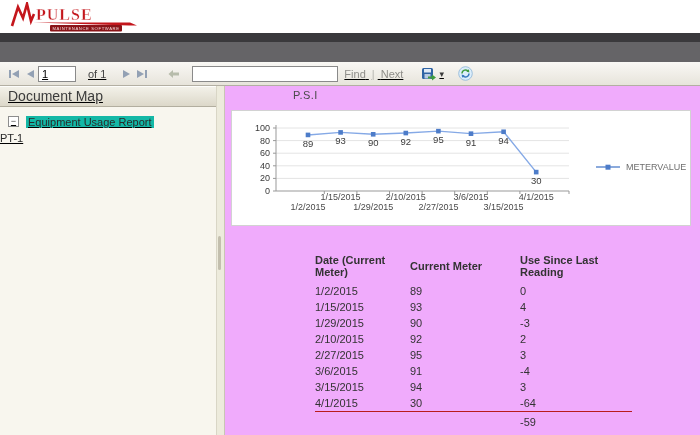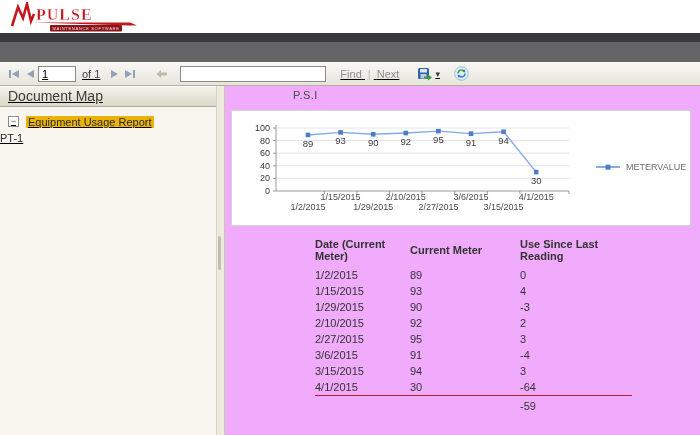--- a/index.html
+++ b/index.html
@@ -12,51 +12,51 @@
 
   
   .dark-bar{height:9px;background:#3a393c;flex:0 0 auto;}
   .gray-bar{height:20px;background:#656467;flex:0 0 auto;}
 
   
   .toolbar{height:23px;flex:0 0 auto;display:flex;align-items:center;padding:0 6px;
     background:linear-gradient(#f9f8f5,#e7e4db);border-bottom:1px solid #b3afa3;font-size:11px;color:#444;}
   .tb-btn{width:16px;height:16px;display:flex;align-items:center;justify-content:center;cursor:pointer;}
   .page-input{width:30px;height:14px;border:1px solid #8a8a8a;font-size:11px;padding:0 3px;font-family:"Liberation Sans",sans-serif;}
-  .of-label{margin:0 6px;color:#444;}
+  .of-label{margin:0 12px;color:#444;}
   .spacer16{width:16px;}
   .search-input{width:138px;height:14px;border:1px solid #8a8a8a;font-size:11px;padding:0 3px;margin-left:10px;font-family:"Liberation Sans",sans-serif;}
-  .findnext{margin-left:14px;color:#8f8e8a;}
+  .findnext{margin-left:6px;color:#8f8e8a;}
   .findnext .lnk{cursor:pointer;}
   .findnext .sep{color:#b5b5b0;margin:0 3px;}
   .export-wrap{margin-left:18px;display:flex;align-items:center;cursor:pointer;}
   .export-caret{font-size:9px;color:#3a3a3a;margin-left:3px;}
   .refresh-wrap{margin-left:14px;display:flex;align-items:center;cursor:pointer;}
 
   
   .content{flex:1;display:flex;min-height:0;}
   .docmap{width:216px;background:#f8f6ee;display:flex;flex-direction:column;flex:0 0 auto;}
   .docmap-header{height:19px;line-height:19px;padding-left:8px;font-size:14px;color:#3c3c3c;
      background:linear-gradient(#f3f1e9,#dcd8c9);border-bottom:1px solid #b2ae9f;border-top:1px solid #fdfdfb;}
   .tree{padding-top:6px;font-size:11px;color:#2a2a2a;}
   .tree-row{display:flex;align-items:center;padding-left:8px;height:17px;}
   .expander{width:11px;height:11px;border:1px solid #8d8d8d;background:#fff;font-size:9px;line-height:9px;
      text-align:center;color:#444;margin-right:7px;cursor:pointer;box-sizing:border-box;}
-  .root-label{background:#eab308;padding:0 2px;cursor:pointer;}
+  .root-label{background:#14b8a6;padding:0 2px;cursor:pointer;}
   .child-row{height:17px;line-height:17px;cursor:pointer;}
 
   .splitter{width:7px;background:#edebdc;border-left:1px solid #d9d6c6;border-right:1px solid #c9c5b4;
      position:relative;flex:0 0 auto;cursor:col-resize;}
   .splitter-handle{position:absolute;top:150px;left:1px;width:3px;height:34px;background:#c3bfae;border-radius:2px;}
 
   .main{flex:1;background:#f0abfc;position:relative;overflow:hidden;}
   .chart-title{position:absolute;left:68px;top:3px;font-size:11px;color:#4a4a4a;letter-spacing:0.5px;}
   .chart-box{position:absolute;left:6px;top:24px;width:458px;height:114px;background:#fff;border:1px solid #d2d2d2;}
 
-  .report-table{position:absolute;left:90px;top:152px;border-collapse:collapse;font-size:11px;color:#333;}
+  .report-table{position:absolute;left:90px;top:168px;border-collapse:collapse;font-size:11px;color:#333;}
   .report-table th{text-align:left;font-weight:bold;padding:0 0 5px 0;color:#333;}
   .report-table td{padding:2px 0;}
   .report-table .c1{width:95px;}
   .report-table .c2{width:110px;margin-left:23px;}
   .report-table .c3{width:112px;}
   .report-table tfoot td{border-top:1px solid #b91c1c;padding-top:4px;}
 </style>
 </head>
 <body>
 

